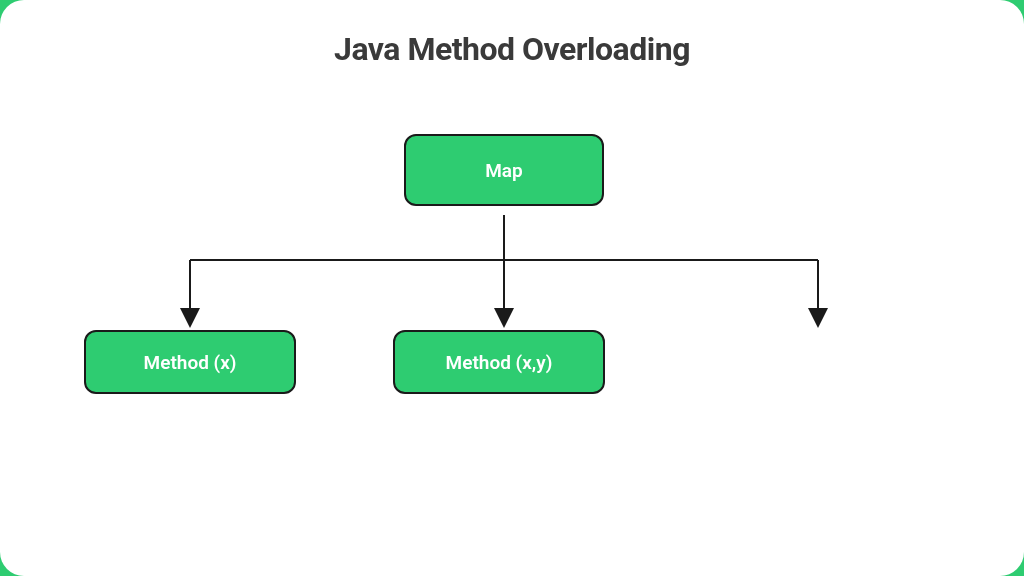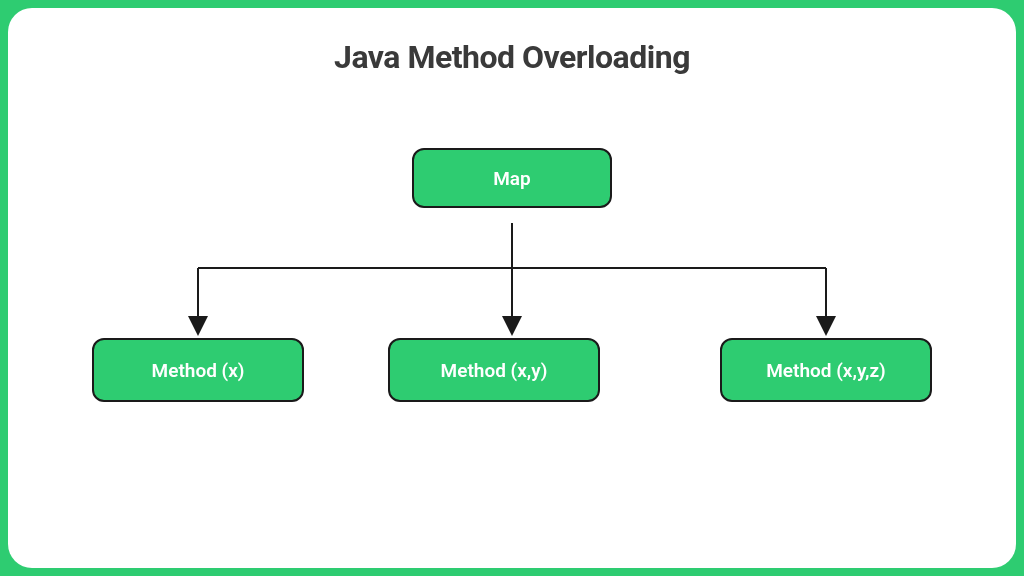--- a/index.html
+++ b/index.html
@@ -11,21 +11,20 @@
     width: 1024px;
     height: 576px;
     font-family: -apple-system, BlinkMacSystemFont, "Segoe UI", Roboto, "Helvetica Neue", Arial, sans-serif;
     background: #ffffff;
     position: relative;
   }
   .outer-frame {
     width: 1024px;
     height: 576px;
     background: #2ecc71;
-    padding: 8px;
   }
   .inner-panel {
     width: 100%;
     height: 100%;
     background: #ffffff;
     border-radius: 24px;
     position: relative;
   }
   .title {
     position: absolute;
@@ -45,31 +44,31 @@
     border-radius: 12px;
     color: #ffffff;
     font-weight: 600;
     display: flex;
     align-items: center;
     justify-content: center;
     font-size: 19px;
   }
   .node-parent {
     width: 200px;
-    height: 60px;
-    top: 140px;
+    height: 72px;
+    top: 134px;
     left: 404px;
   }
   .node-child {
     width: 212px;
     height: 64px;
     top: 330px;
   }
   .child-1 { left: 84px; text-align: right; }
-  .child-2 { left: 380px; }
+  .child-2 { left: 393px; }
   .child-3 { left: 712px; }
   .connector-svg {
     position: absolute;
     top: 0;
     left: 0;
     width: 1008px;
     height: 560px;
     pointer-events: none;
   }
 </style>
@@ -102,18 +101,15 @@
     </div>
 
     <div class="node node-child child-1">
       <span>Method (x)</span>
     </div>
 
     <div class="node node-child child-2">
       <span>Method (x,y)</span>
     </div>
 
-    <div class="node node-child child-3">
-      <span>Method (x,y,z)</span>
-    </div>
 
   </div>
 </div>
 
 </body></html>

